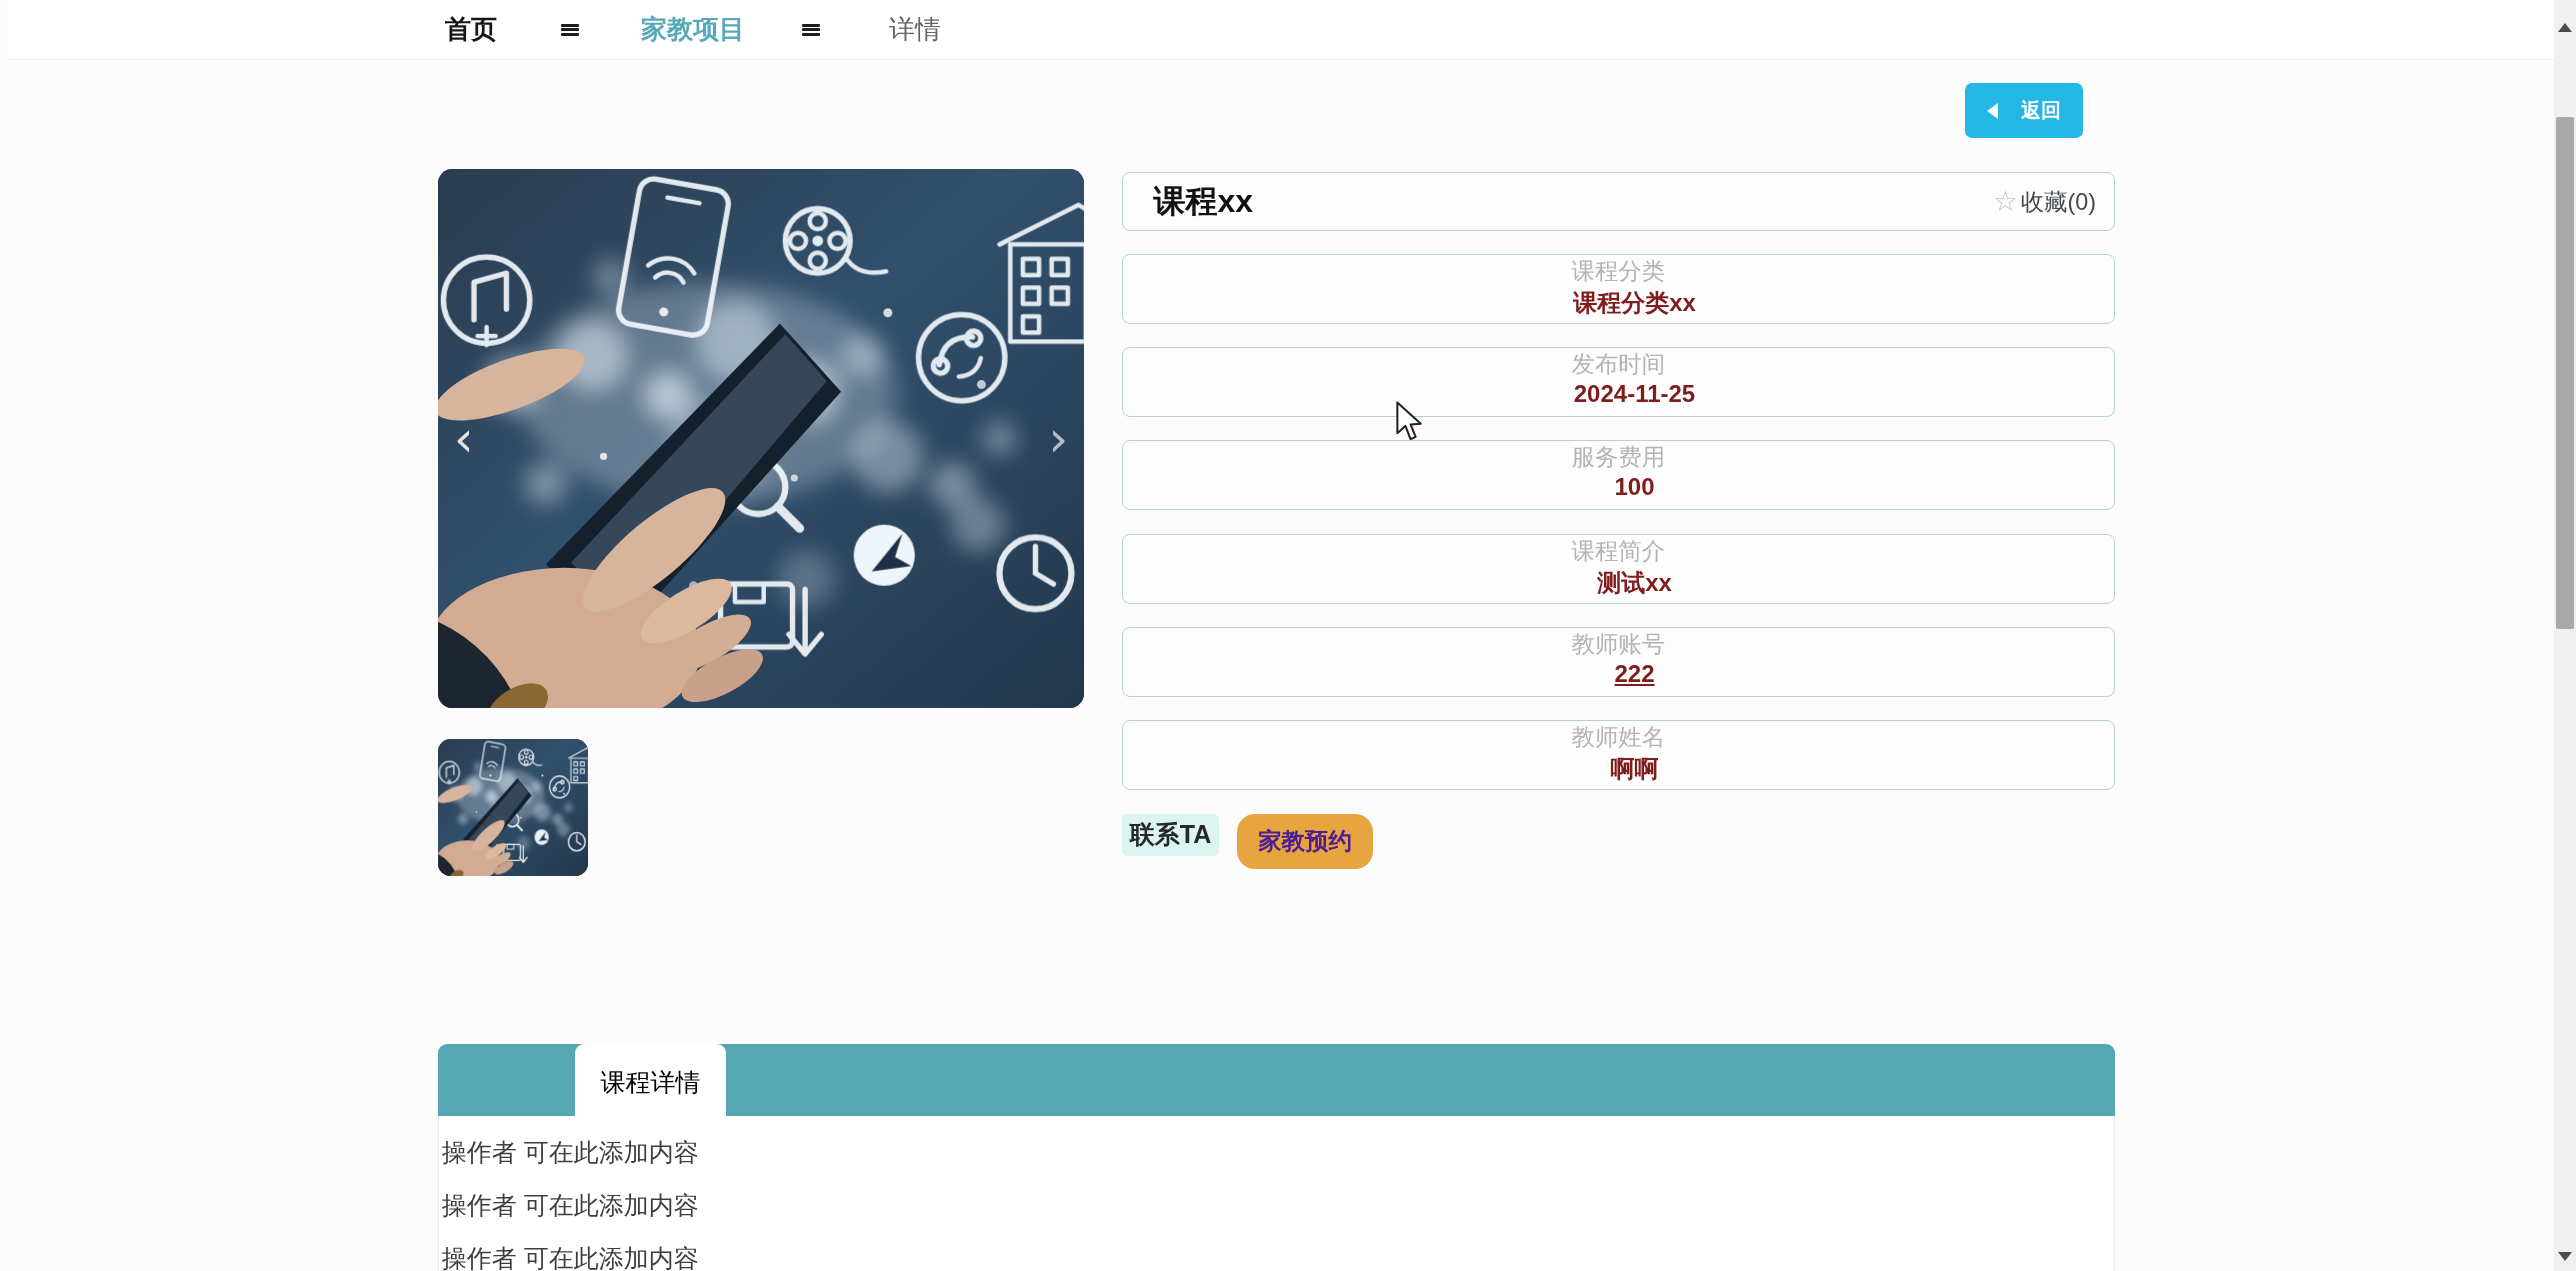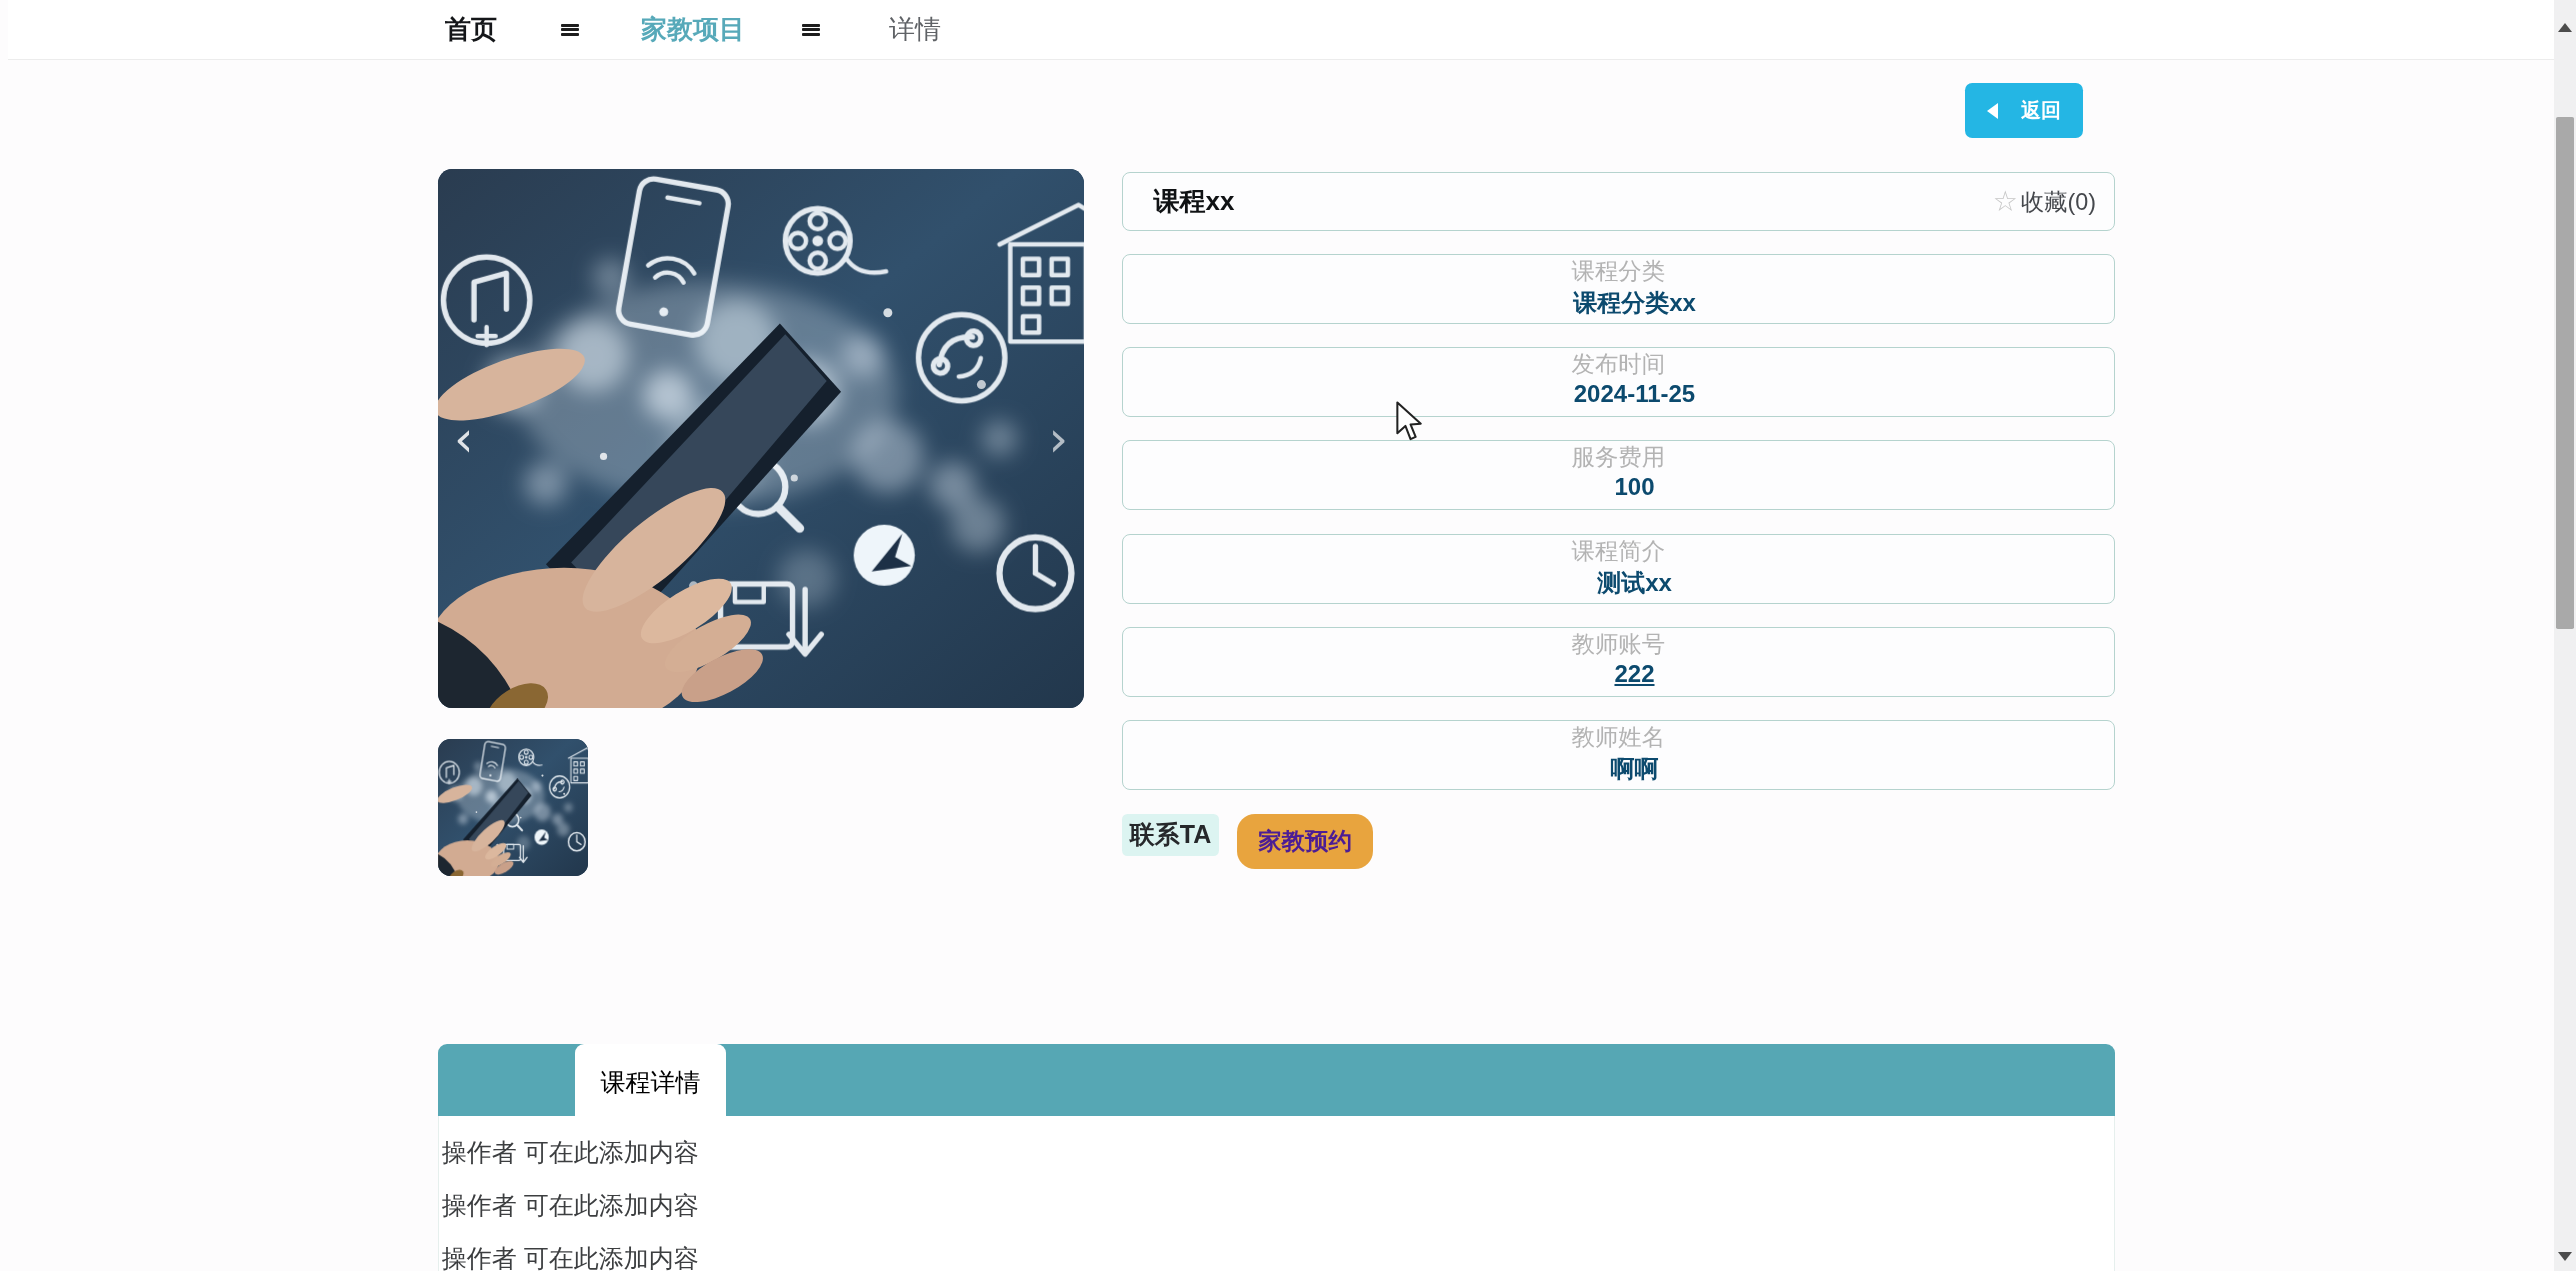--- a/index.html
+++ b/index.html
@@ -31,26 +31,26 @@
   .gallery svg,.thumb svg{display:block;width:100%;height:100%;}
   .carousel-arrow{position:absolute;top:50%;transform:translateY(-50%);font-size:49px;color:rgba(255,255,255,.85);
     line-height:1;cursor:pointer;z-index:3;user-select:none;font-family:"DejaVu Sans",sans-serif;}
   .carousel-prev{left:16px;} .carousel-next{right:16px;color:rgba(255,255,255,.65);}
   .thumb{position:absolute;left:438px;top:739px;width:150px;height:137px;border-radius:12.6px;overflow:hidden;cursor:pointer;background:#223a52;}
 
   
   .info{position:absolute;left:1122px;top:172px;width:993px;}
   .box{box-sizing:border-box;border:1.8px solid #b5d3ce;border-radius:8px;background:#fdfdfe;}
   .title-box{height:59px;display:flex;align-items:center;padding:0 18px 0 30.5px;margin-bottom:22.5px;}
-  .product-title{flex:1;font-size:26px;font-weight:700;color:#101214;}
+  .product-title{flex:1;font-size:32px;font-weight:700;color:#101214;}
   .fav-btn{display:flex;align-items:center;background:none;border:none;cursor:pointer;font-family:inherit;color:#45484d;font-size:23.4px;padding:0;}
   .fav-btn .star{color:#c6c6c6;font-size:28px;margin-right:2.7px;line-height:1;}
   .field{height:70px;margin-bottom:23.4px;display:flex;align-items:center;padding-left:32px;flex-direction:column;}
   .field .lbl{width:126px;font-size:23.4px;color:#b3b3b3;flex:none;}
-  .field .val{font-size:24px;font-weight:700;color:#0c4a6e;}
+  .field .val{font-size:24px;font-weight:700;color:#7f1d1d;}
   .val-link{text-decoration:underline;cursor:pointer;}
   .actions{margin-top:17px;display:flex;gap:18px;}
   .contact-btn{width:97px;height:42px;background:#dcf4f1;border:none;border-radius:5.4px;color:#26282b;
     font-size:25px;font-weight:600;cursor:pointer;font-family:inherit;}
   .book-btn{width:136px;height:55px;background:#e8a43e;border:none;border-radius:18px;color:#4c1d95;
     font-size:23.4px;font-weight:700;cursor:pointer;font-family:inherit;}
 
   
   .details{position:absolute;left:438px;top:1044px;width:1677px;}
   .tab-bar{position:relative;height:72px;background:#56a7b4;border-radius:9px 9px 0 0;}

